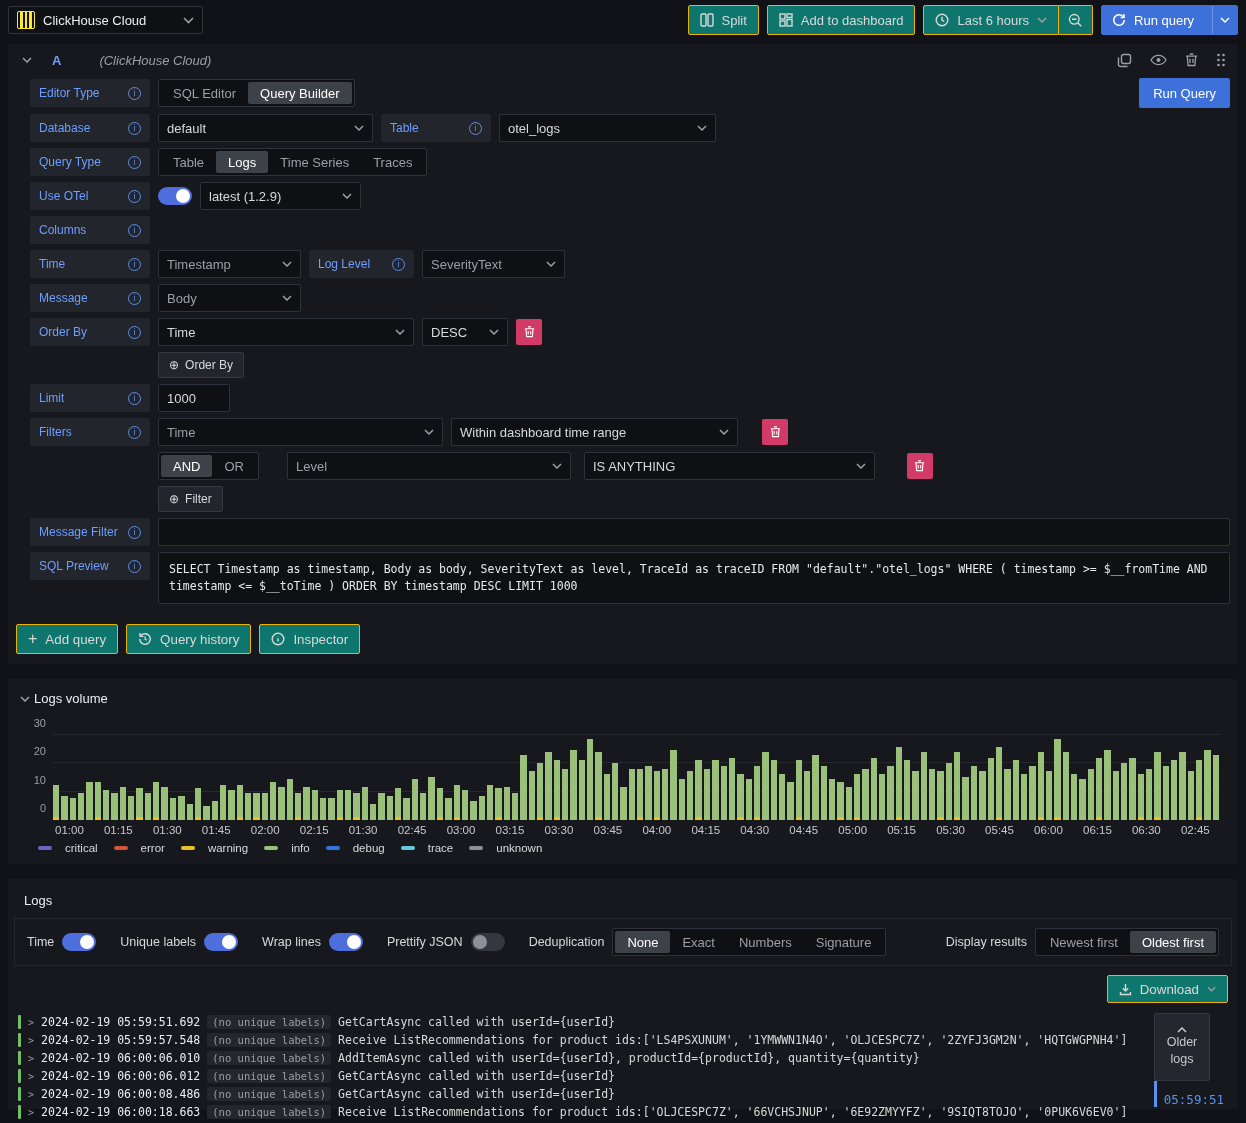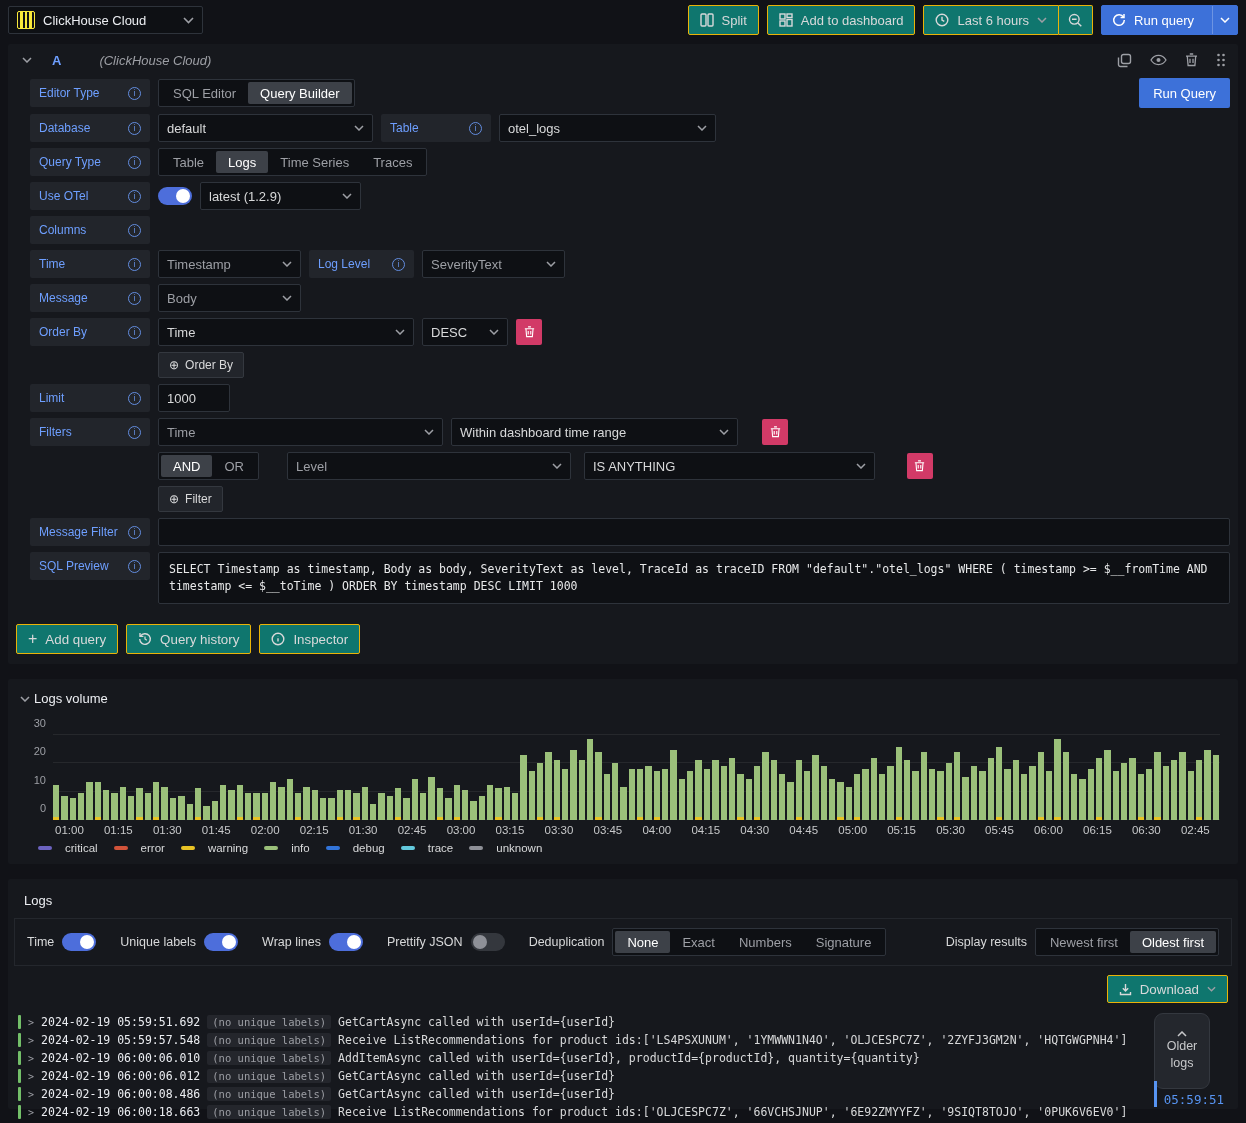--- a/index.html
+++ b/index.html
@@ -109,22 +109,22 @@
   .log-rows { padding:4px 0 0 10px; font-family:"DejaVu Sans Mono", monospace;
     font-size:11.5px; }
   .log-row { display:flex; align-items:center; height:18px; gap:7px; white-space:nowrap;
     overflow:hidden; }
   .lvl-bar { width:3px; height:14px; background:#73bf69; border-radius:1px; flex:none; }
   .row-caret { color:#9d9fa5; font-size:10px; }
   .log-time { color:#eceef2; }
   .log-labels { background:#24262c; color:#9d9fa5; border-radius:2px; padding:1px 5px;
     font-size:10.5px; }
   .log-msg { color:#d8d9da; }
-  .older-logs { position:absolute; right:28px; top:134px; width:56px; height:76px;
-    background:#24272d; border:1px solid #34383f; border-radius:9px; color:#c7c8ca;
+  .older-logs { position:absolute; right:28px; top:134px; width:56px; height:68px;
+    background:#24272d; border:1px solid #34383f; border-radius:2px; color:#c7c8ca;
     display:flex; flex-direction:column; align-items:center; justify-content:center;
     gap:2px; font-size:12.5px; cursor:pointer; line-height:15px; }
   .time-indicator { position:absolute; right:14px; top:202px; display:flex; align-items:flex-end; gap:7px; }
   .time-indicator .bar-mark { width:3px; height:26px; background:#5794f2; }
   .time-indicator .t { color:#5794f2; font-size:12.5px; font-family:"DejaVu Sans Mono", monospace; }
   .chev { color:#9d9fa5; }
 </style>
 </head>
 <body>
 

